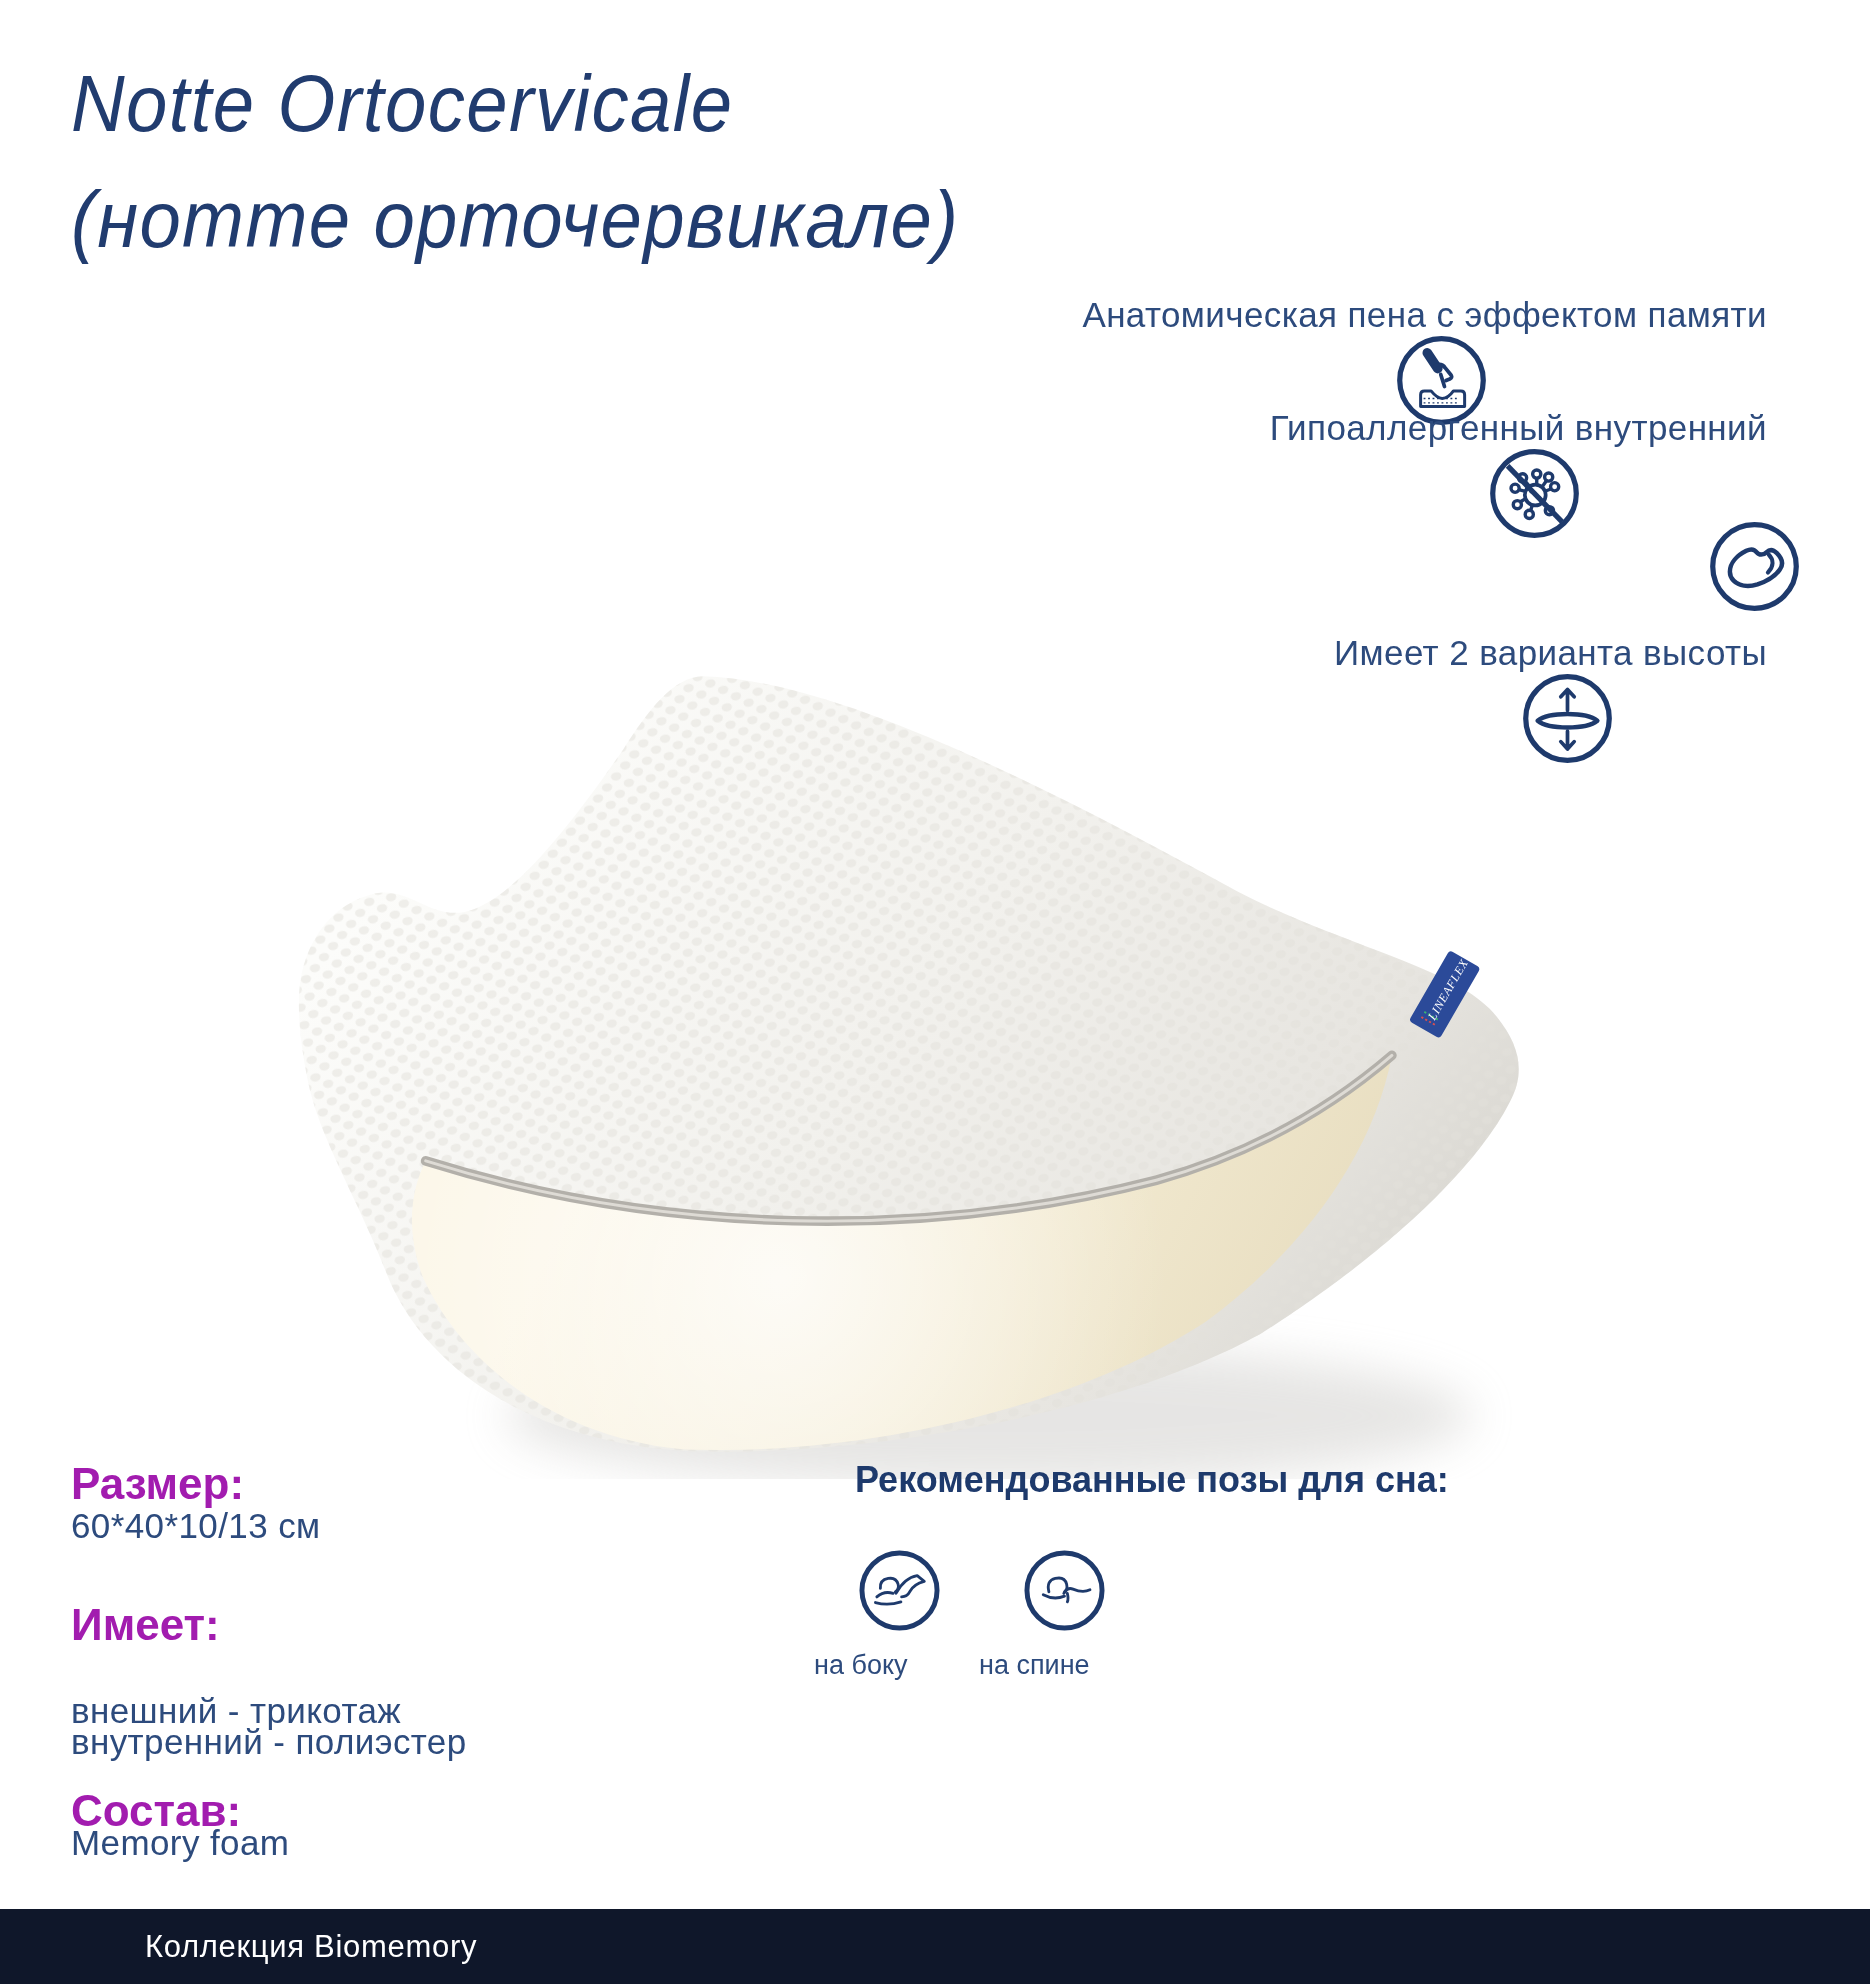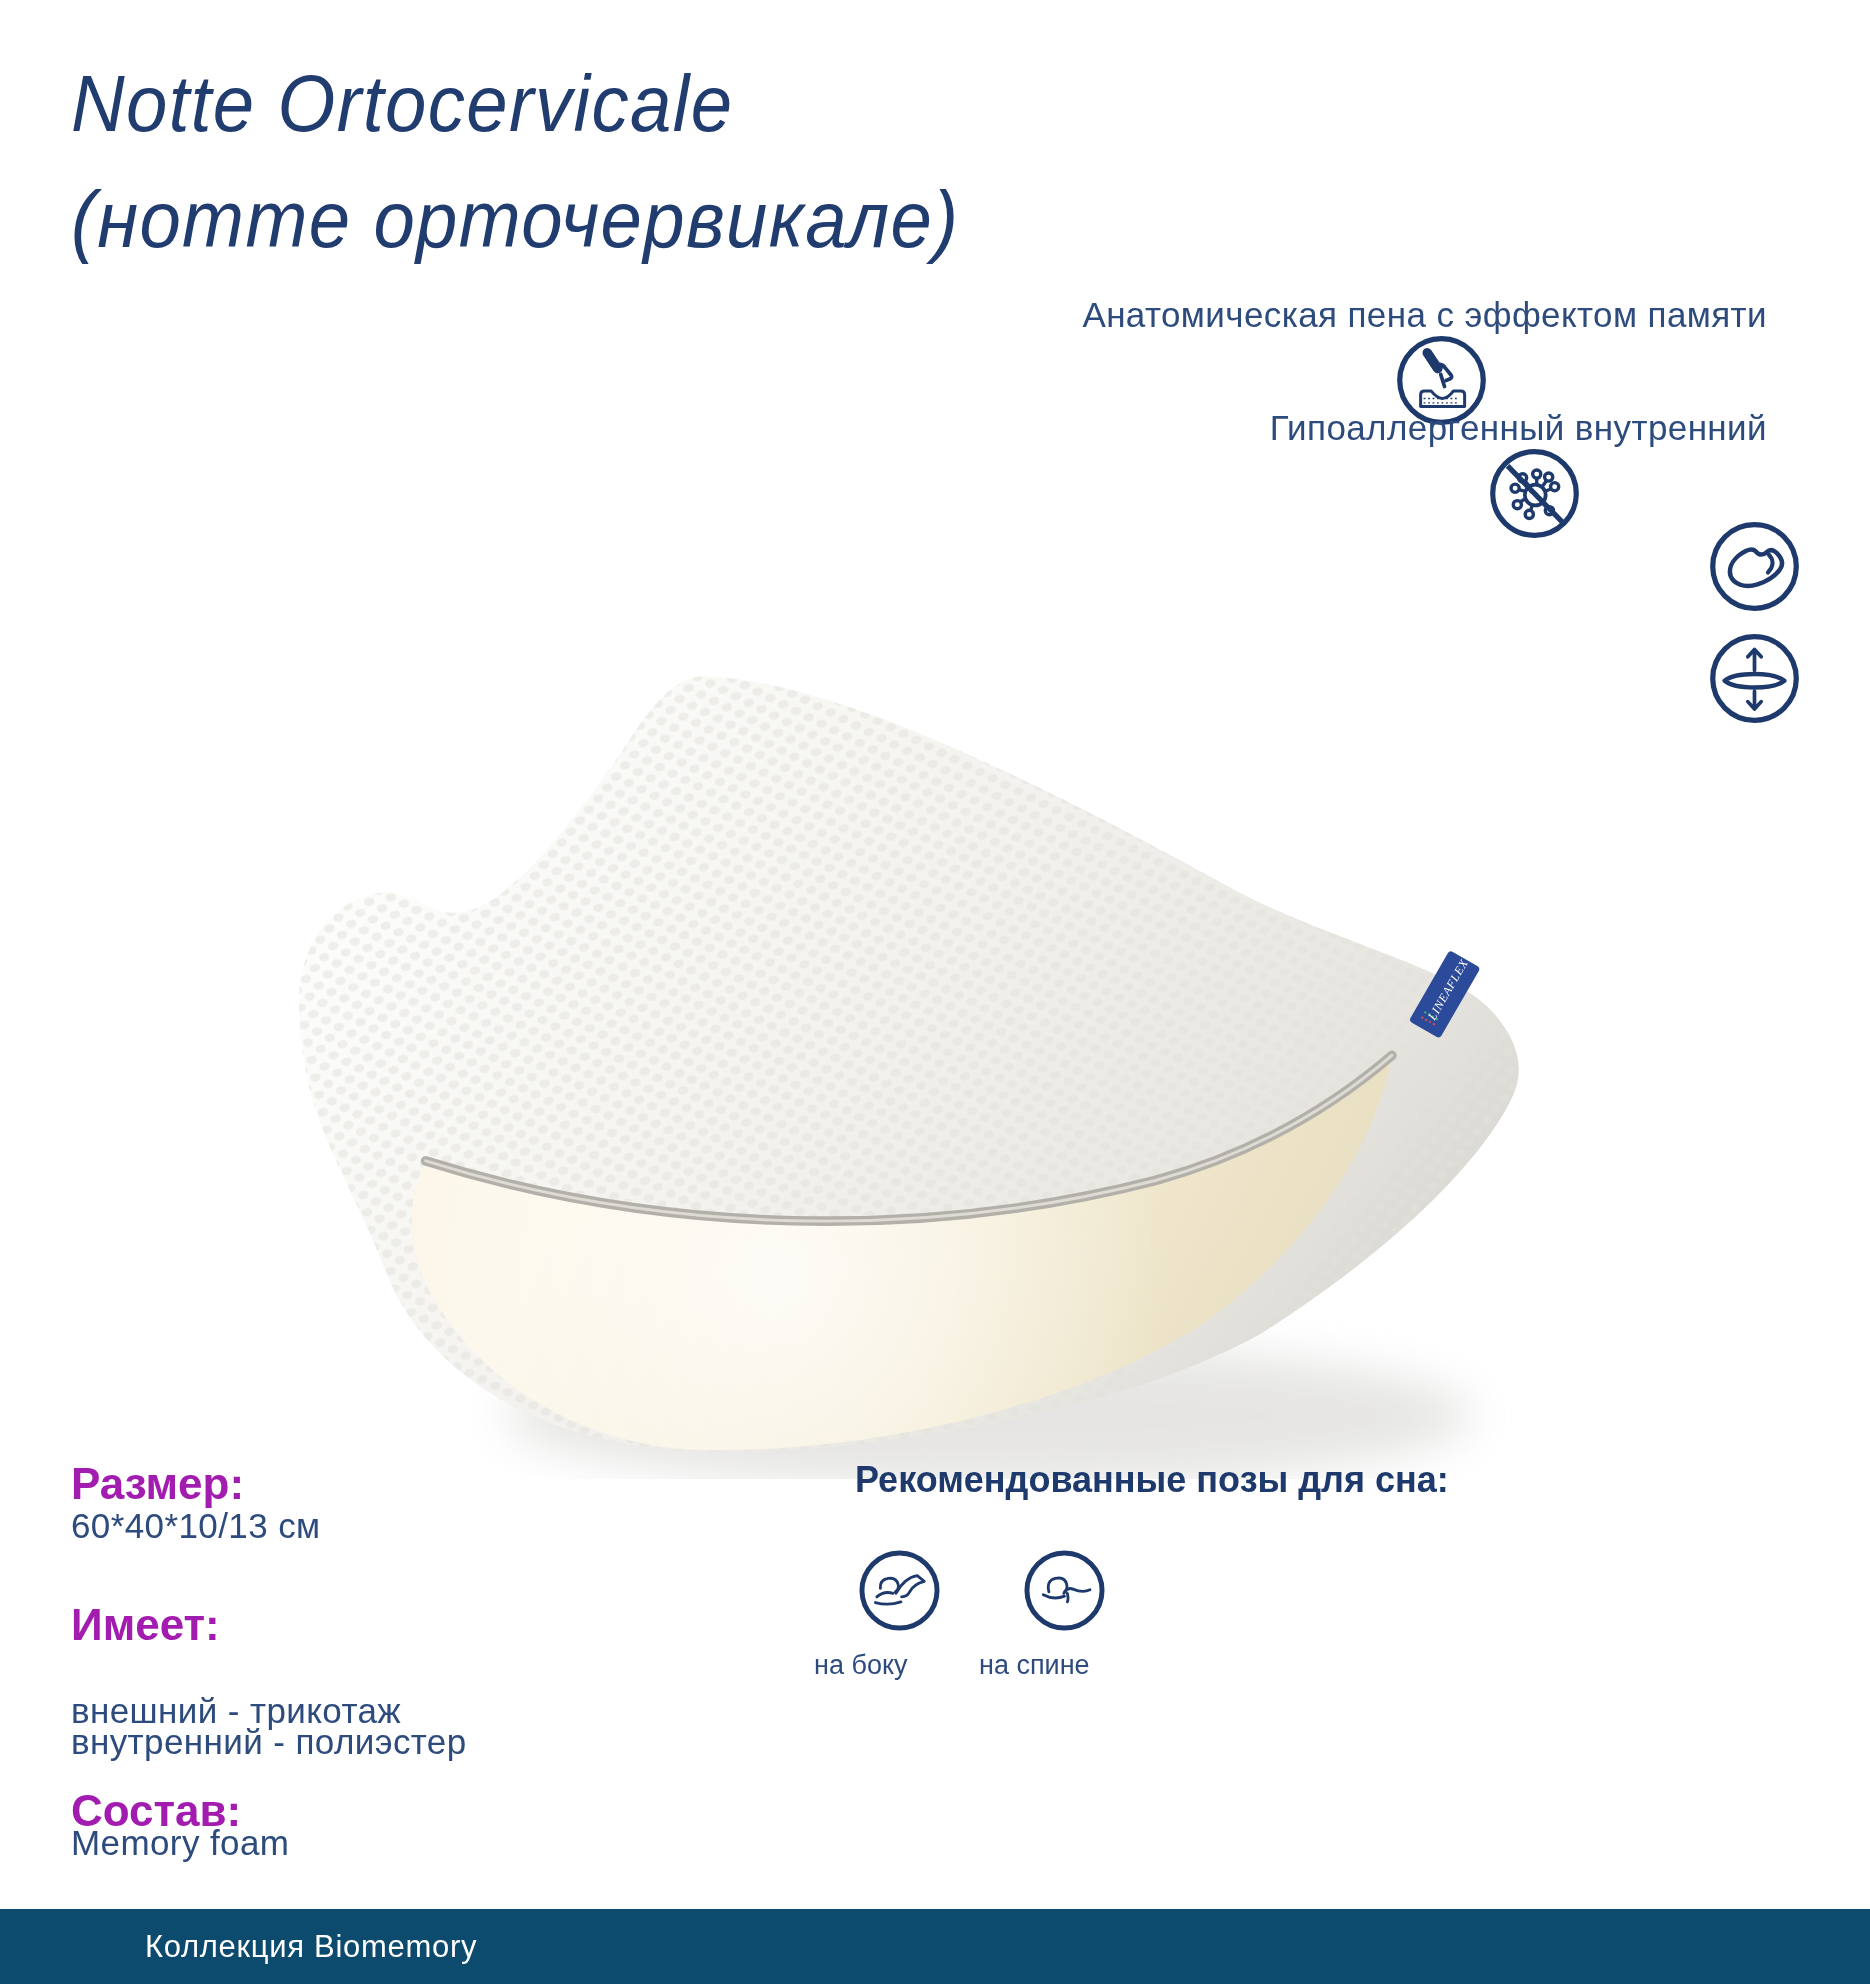--- a/index.html
+++ b/index.html
@@ -47,21 +47,21 @@
   .pose-icon{position:absolute;width:85px;height:85px;top:1548px;}
   .pose-icon.p1{left:857px;} .pose-icon.p2{left:1022px;}
   .pose-label{
     position:absolute;top:1650px;width:171px;text-align:left;
     font-size:27px;color:#2d4b7d;
   }
   .pose-label.p1{left:814px;} .pose-label.p2{left:979px;}
   
   .footer{
     position:absolute;left:0;top:1909px;width:1870px;height:76px;
-    background:#0c4a6e;
+    background:#0f172a;
   }
   .footer-text{
     position:absolute;left:145px;top:50%;transform:translateY(-50%);
     font-size:31px;color:#ffffff;letter-spacing:0.7px;white-space:nowrap;
   }
   svg{display:block;}
 </style>
 </head>
 <body>
 
@@ -119,20 +119,21 @@
   <span class="feature-icon">
     <svg viewBox="0 0 122 122" width="91" height="91" fill="none" stroke="#1e3a6c">
       <circle cx="61" cy="61" r="56" stroke-width="7"></circle>
       <path d="M28,68 C28,56 38,46 50,40 C56,37 61,38 64,42 C67,46 73,46 77,42 C81,38 86,38 91,43 C98,50 100,58 95,65 C89,74 77,81 65,85 C52,89 40,87 33,80 C29,76 28,72 28,68 Z" stroke-width="6" stroke-linejoin="round"></path>
       <path d="M80,45 C87,52 87,61 79,69" stroke-width="5.5" stroke-linecap="round"></path>
     </svg>
   </span>
 </div>
 
 <div class="feature-row row-4">
+  <span class="feature-label">Имеет 2 варианта высоты</span>
   <span class="feature-icon">
     <svg viewBox="0 0 122 122" width="91" height="91" fill="none" stroke="#1e3a6c">
       <circle cx="61" cy="61" r="56" stroke-width="7"></circle>
       <path d="M21,64 C36,52 86,52 101,64 C86,76 36,76 21,64 Z" stroke-width="6" stroke-linejoin="round"></path>
       <path d="M61,50 V23 M52,32 L61,22 L70,32" stroke-width="5" stroke-linecap="round" stroke-linejoin="round"></path>
       <path d="M61,78 V101 M52,92 L61,102 L70,92" stroke-width="5" stroke-linecap="round" stroke-linejoin="round"></path>
     </svg>
   </span>
 </div>
 

